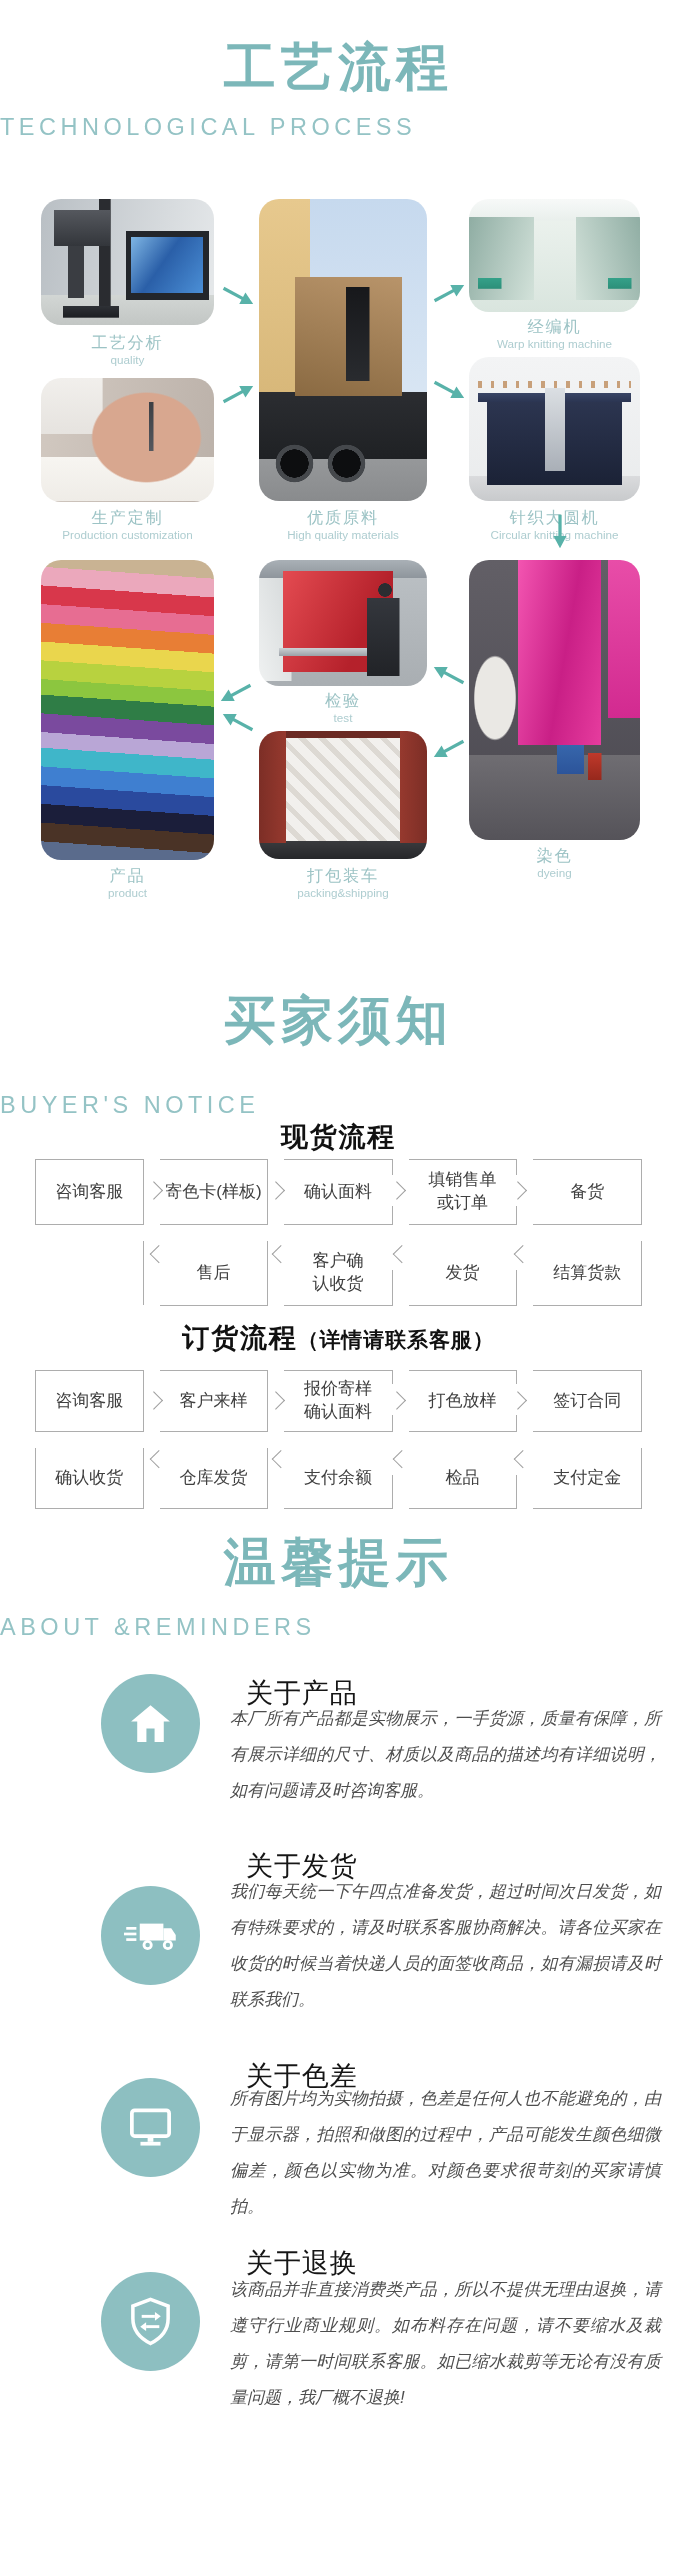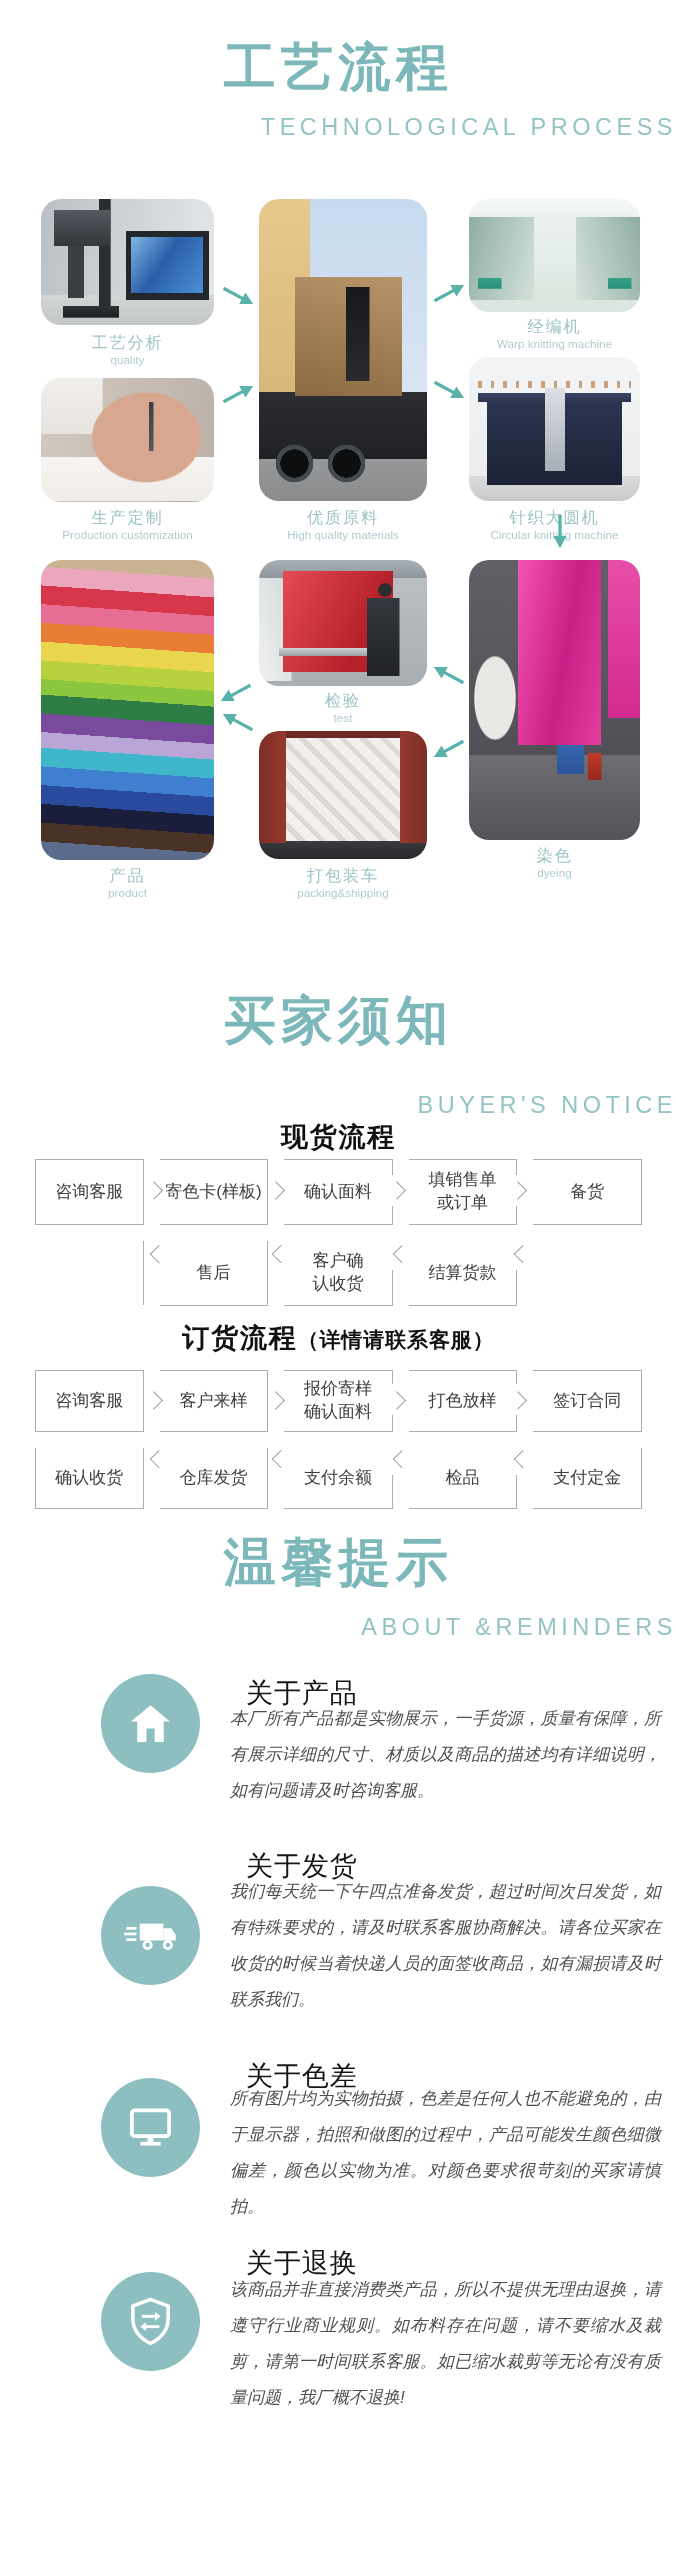--- a/index.html
+++ b/index.html
@@ -1,20 +1,20 @@
 <!DOCTYPE html>
 <html style="font-size:14.4px"><head>
 <meta charset="utf-8">
 <style>
   html,body{margin:0;padding:0;background:#fff;}
   body{position:relative;width:677px;height:2576px;font-family:"Liberation Sans","DejaVu Sans",sans-serif;overflow:hidden;}
   .abs{position:absolute;}
   
   .big-title{left:0;width:677px;text-align:center;font-size:52px;font-weight:700;color:#7cb7b9;letter-spacing:5.4px;line-height:58px;}
-  .big-sub{left:0;width:677px;text-align:right;font-size:23.5px;font-weight:400;color:#94c3c5;letter-spacing:4.5px;line-height:27px;}
+  .big-sub{left:0;width:677px;text-align:left;font-size:23.5px;font-weight:400;color:#94c3c5;letter-spacing:4.5px;line-height:27px;}
   
   #flow{left:0;top:197px;width:677px;height:715px;}
   .ph{position:absolute;border-radius:20px;overflow:hidden;background-repeat:no-repeat;}
   .flbl{position:absolute;text-align:center;}
   .flbl .cn{font-size:16.2px;color:#9cc3c5;letter-spacing:1.8px;line-height:20px;}
   .flbl .en{font-size:11.7px;color:#aecdd0;line-height:15.3px;}
   .arrow{position:absolute;width:36px;height:18px;}
   .arrow svg{display:block;width:36px;height:18px;}
   .dir-dr{transform:rotate(28deg);}  .dir-ur{transform:rotate(-28deg);}
   .dir-ul{transform:rotate(-152deg);}.dir-dl{transform:rotate(152deg);}
@@ -211,20 +211,23 @@
       <span>备货</span>
     </div>
   <div class="fc ghost" style="border-right:0.9px solid #adadad"></div>
   <div class="fc">
       <span>售后</span>
     </div>
   <div class="fc">
       <span class="w3">客户确认收货</span>
     </div>
   <div class="fc">
+      <span>发货</span>
+    </div>
+  <div class="fc">
       <span>结算货款</span>
     </div>
   <div class="chv r cb1" style="top:16.2px">
       <span></span>
     </div>
   <div class="chv r cb2" style="top:16.2px">
       <span></span>
     </div>
   <div class="chv r cb3" style="top:16.2px">
       <span></span>

